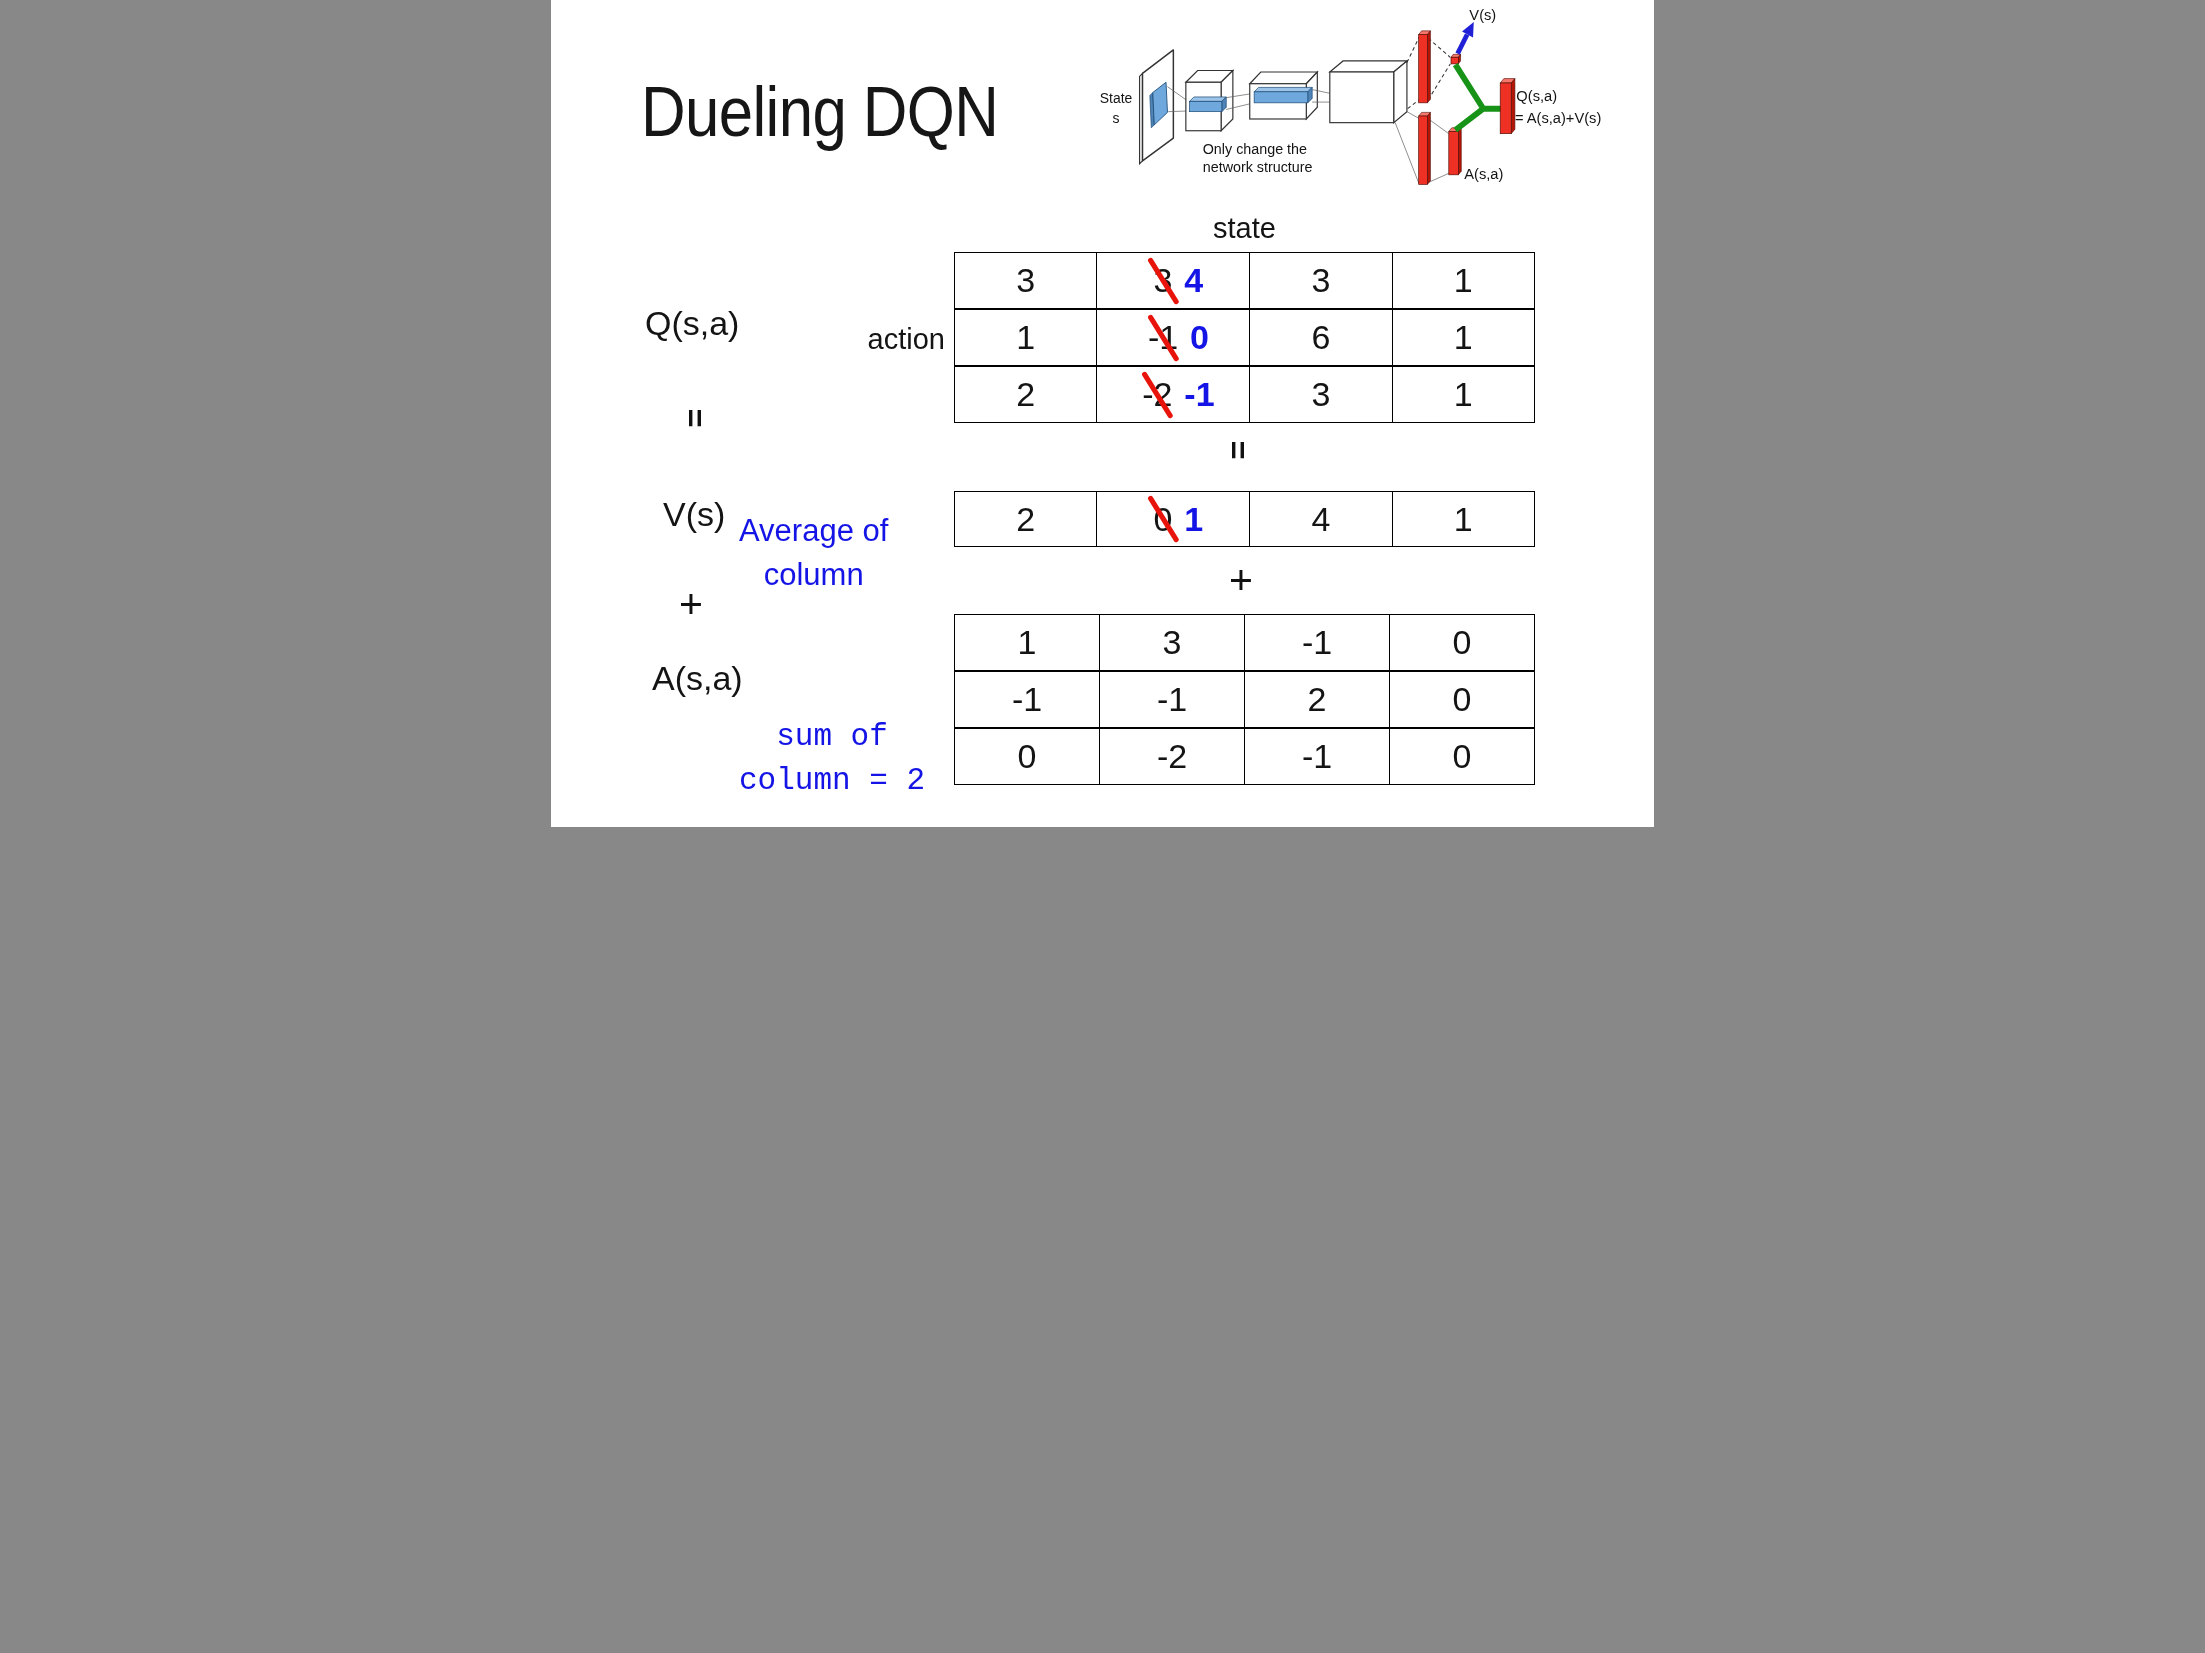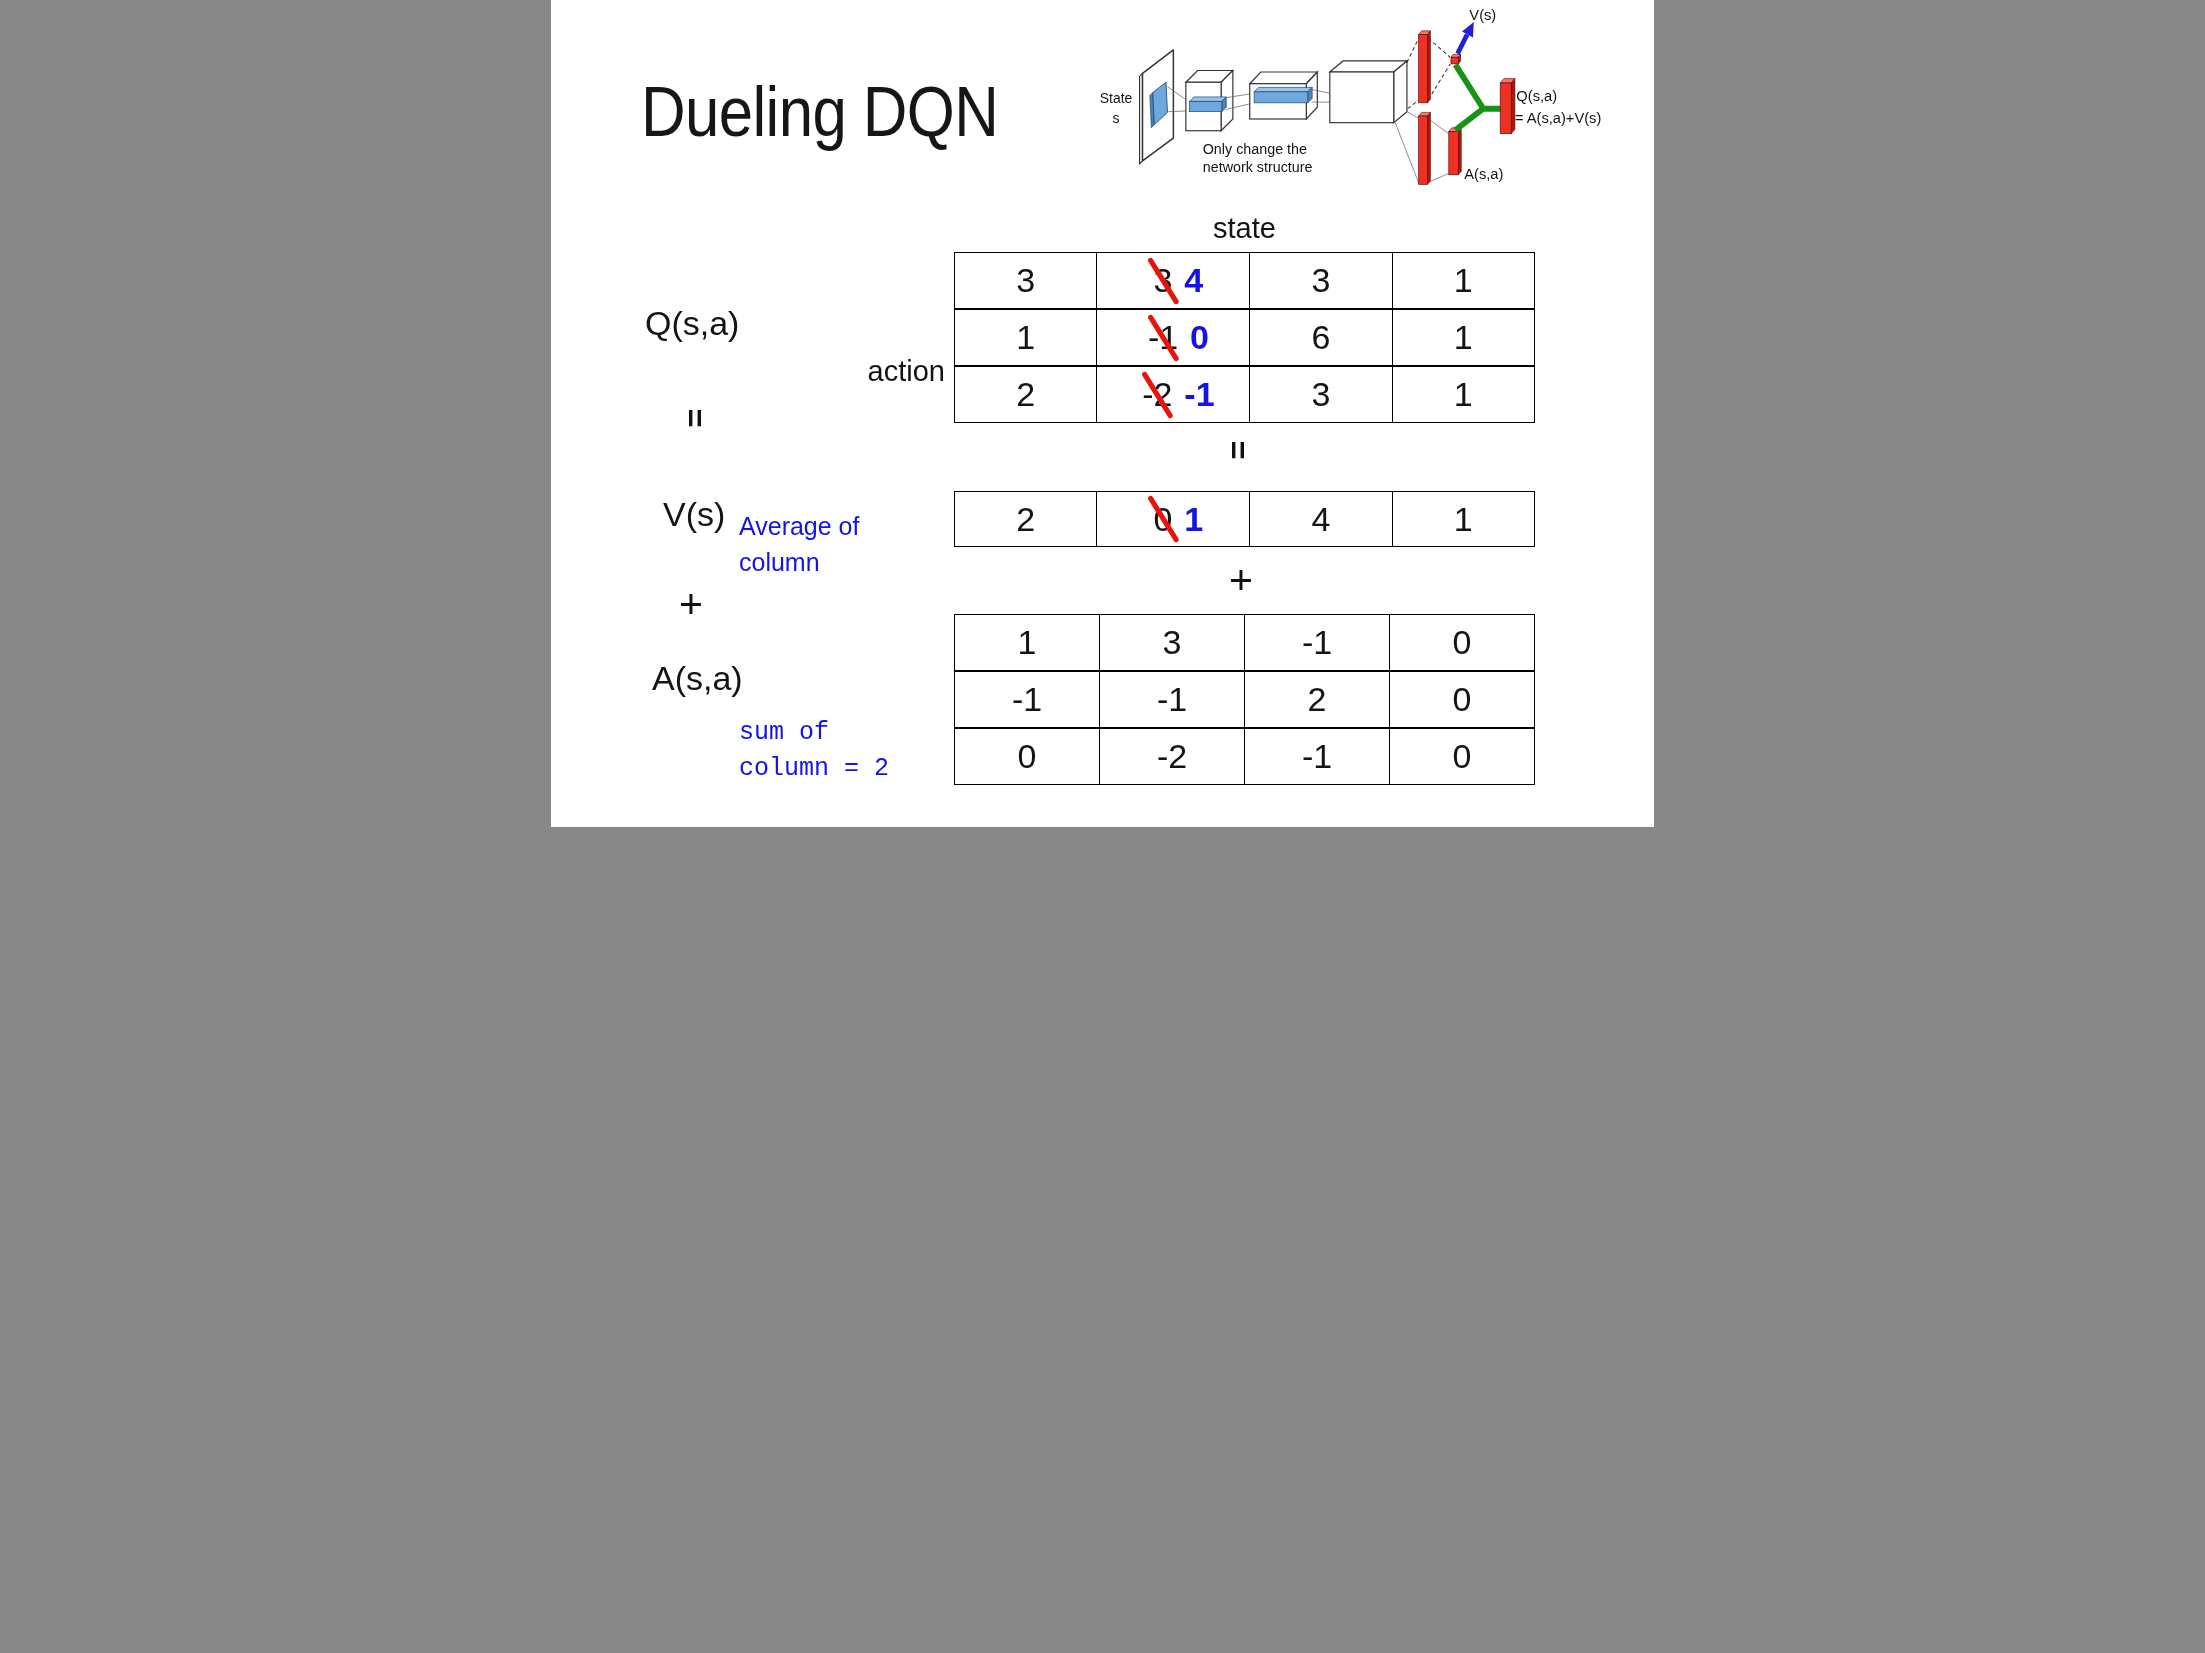--- a/index.html
+++ b/index.html
@@ -25,33 +25,33 @@
     position:absolute;left:90px;top:71px;margin:0;
     font-size:71px;font-weight:400;color:#161616;letter-spacing:-0.7px;
     transform:scaleX(.87);transform-origin:0 0;white-space:nowrap;
   }
   .diagram{position:absolute;left:531px;top:0;width:572px;height:213px;}
   .diagram text{font-family:"Liberation Sans",sans-serif;fill:#141414;}
   .dg-note{fill:var(--note-blue);}
 
   .lbl{position:absolute;color:#141414;white-space:nowrap;line-height:1;}
   .lbl-q{left:94px;top:306px;font-size:34px;}
-  .lbl-action{left:271px;top:325px;width:123px;font-size:29px;text-align:right;margin-top:32px;}
+  .lbl-action{left:271px;top:325px;width:123px;font-size:29px;text-align:right;}
   .lbl-state{left:403px;top:214px;width:581px;font-size:29px;text-align:center;}
   .lbl-v{left:112px;top:497px;font-size:34px;}
   .lbl-a{left:101px;top:661px;font-size:34px;}
   .plus{position:absolute;font-size:41px;color:#111;line-height:1;}
   .plus-left{left:128px;top:584px;}
   .plus-mid{left:678px;top:560px;}
   .eqbox{position:absolute;width:44px;height:41px;display:flex;align-items:center;justify-content:center;}
   .eq-left{left:122px;top:397px;}
   .eq-mid{left:665px;top:429px;}
   .rot-eq{display:inline-block;transform:rotate(90deg);font-size:32px;font-weight:bold;color:#111;line-height:1;}
 
-  .note{position:absolute;color:var(--note-blue);font-size:25px;line-height:1.43;white-space:nowrap;}
+  .note{position:absolute;color:var(--note-blue);font-size:31px;line-height:1.43;white-space:nowrap;text-align:center;}
   .note-avg{left:188px;top:509px;}
   .note-sum{left:188px;top:715px;font-family:Liberation Mono, monospace;}
 
   .mtable{position:absolute;left:403px;width:581px;border:1.5px solid #000;box-sizing:border-box;background:#fff;}
   .q-table{top:252px;}
   .v-table{top:491px;}
   .a-table{top:614px;}
   .trow{display:flex;height:55px;border-bottom:2.2px solid #000;}
   .trow:last-child{border-bottom:none;}
   .v-table .trow{height:54px;}

